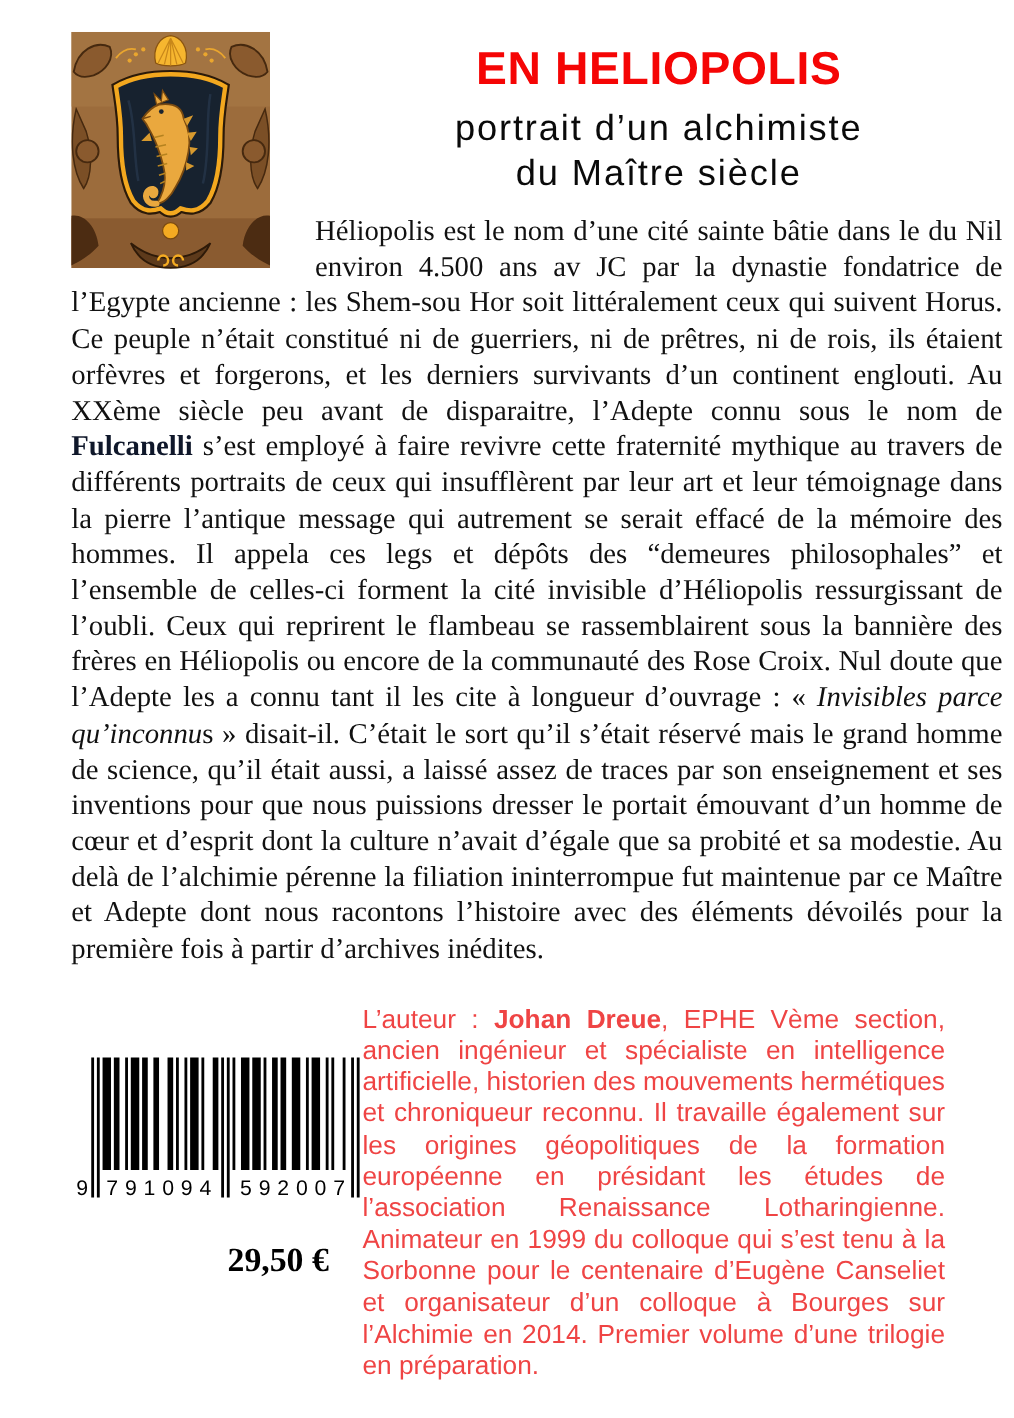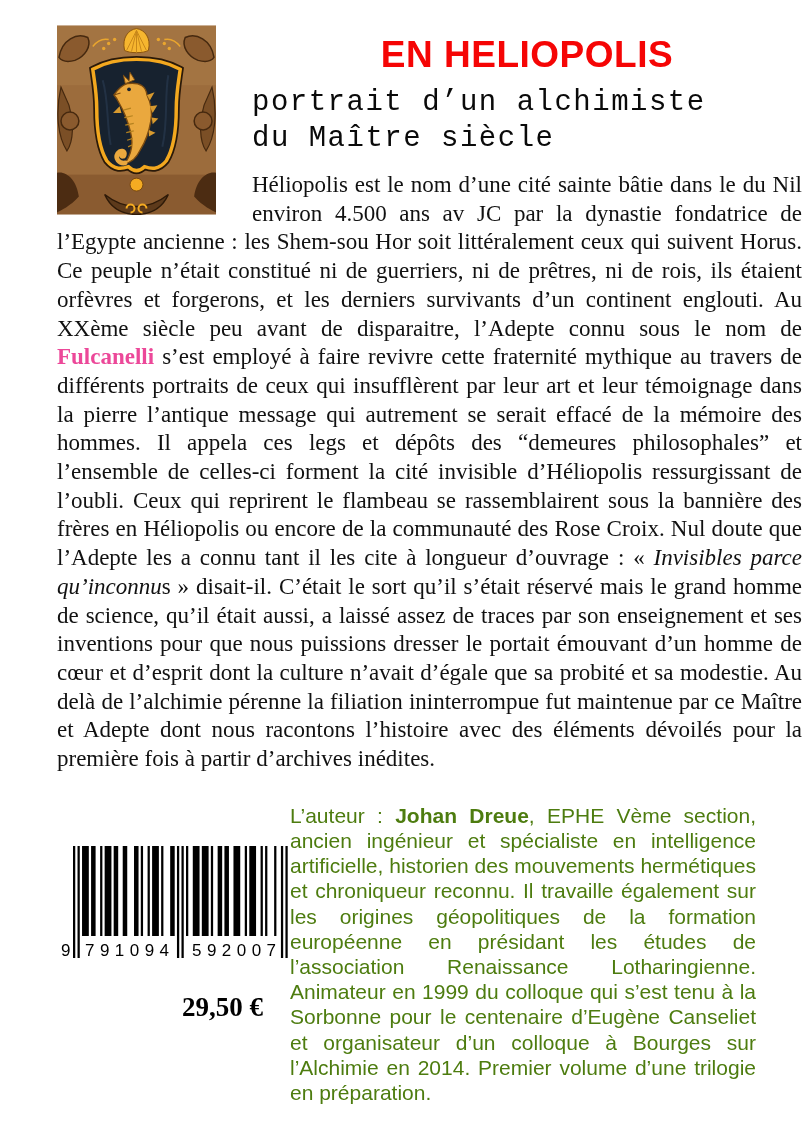--- a/index.html
+++ b/index.html
@@ -9,41 +9,41 @@
   }
   .content{padding:25px 33px 0 33px;}
   .emblem{float:left;width:159px;height:190px;margin:0 36px 5px 0;}
   .emblem svg{display:block;}
   .title{
     margin:10px 0 0 0;text-align:center;
     font-family:"Liberation Sans",sans-serif;font-weight:bold;
     font-size:37px;letter-spacing:.5px;color:#f50505;line-height:40px;
   }
   .subtitle{
-    text-align:left;font-family:Liberation Mono, monospace;
+    text-align:center;font-family:Liberation Sans, sans-serif;
     font-size:29px;letter-spacing:1.5px;color:#0a0a0a;
     line-height:36px;margin-top:10px;font-weight:400;
   }
   .synopsis{
     margin:14px 0 0 0;font-size:23px;line-height:28.7px;
     text-align:justify;color:#111111;
   }
-  .synopsis .accent{color:#ec4899;font-weight:bold;}
+  .synopsis .accent{color:#0f172a;font-weight:bold;}
   .synopsis .quote{font-style:italic;}
   .bottom-row{display:flex;padding:8px 33px 0 33px;}
   .left-col{width:233px;flex:none;}
   .barcode{margin-top:62px;}
   .price{
     width:206px;text-align:right;margin-top:26px;
     font-family:"Liberation Serif",serif;font-weight:bold;font-size:27px;color:#000;
   }
   .author{
     flex:none;width:466px;text-align:justify;
     font-family:"Liberation Sans",sans-serif;font-size:21px;
-    line-height:25.2px;color:#4d7c0f;
+    line-height:25.2px;color:#ef4444;
   }
   .author .name{font-weight:bold;}
 </style>
 </head>
 <body>
 
 <div class="page">
   <div class="content">
 
     <div class="emblem">

